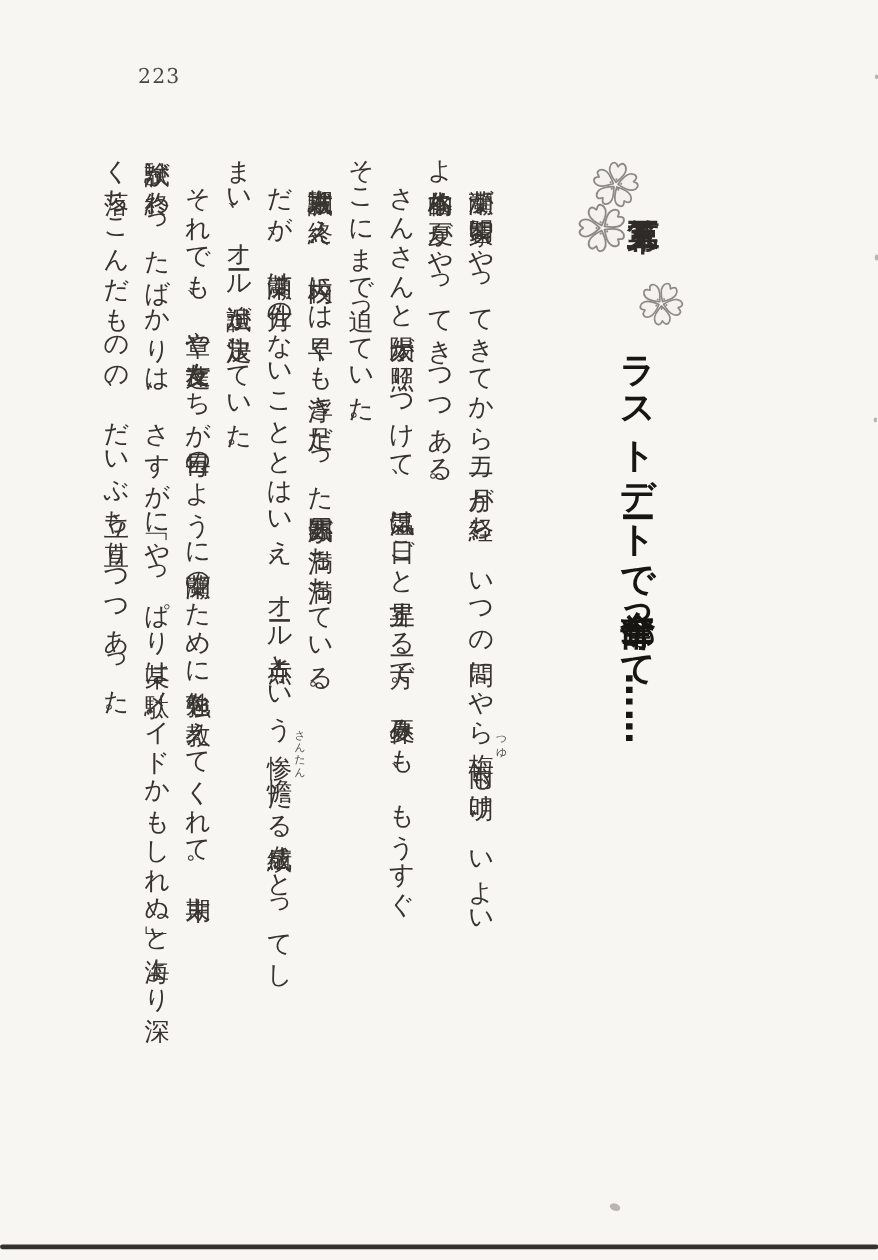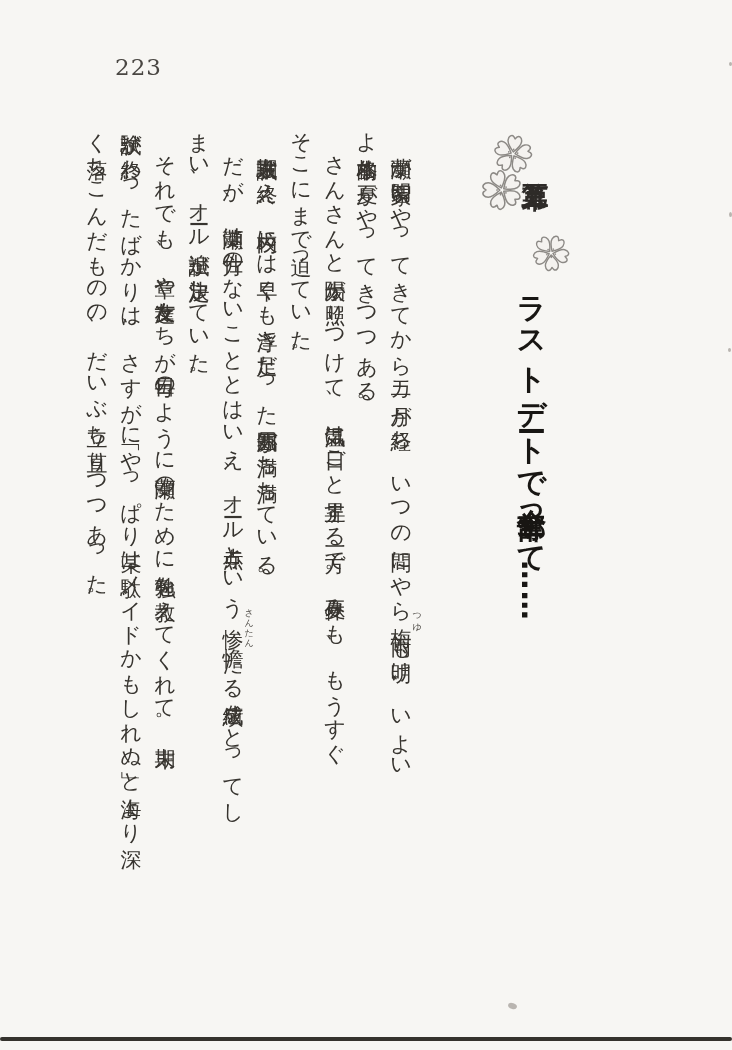--- a/index.html
+++ b/index.html
@@ -10,21 +10,21 @@
     height: 1050px;
     margin: 0 auto;
     background: #f7f6f3;
     overflow: hidden;
     font-family: "DejaVu Serif", serif;
   }
   .page-number {
     position: absolute;
     left: 115px;
     top: 54px;
-    font-size: 23px;
+    font-size: 17px;
     color: #4a4743;
     letter-spacing: 1px;
     font-family: "DejaVu Serif", serif;
   }
   .vtext {
     position: absolute;
     writing-mode: vertical-rl;
     -webkit-writing-mode: vertical-rl;
   }
   .chapter-label {

